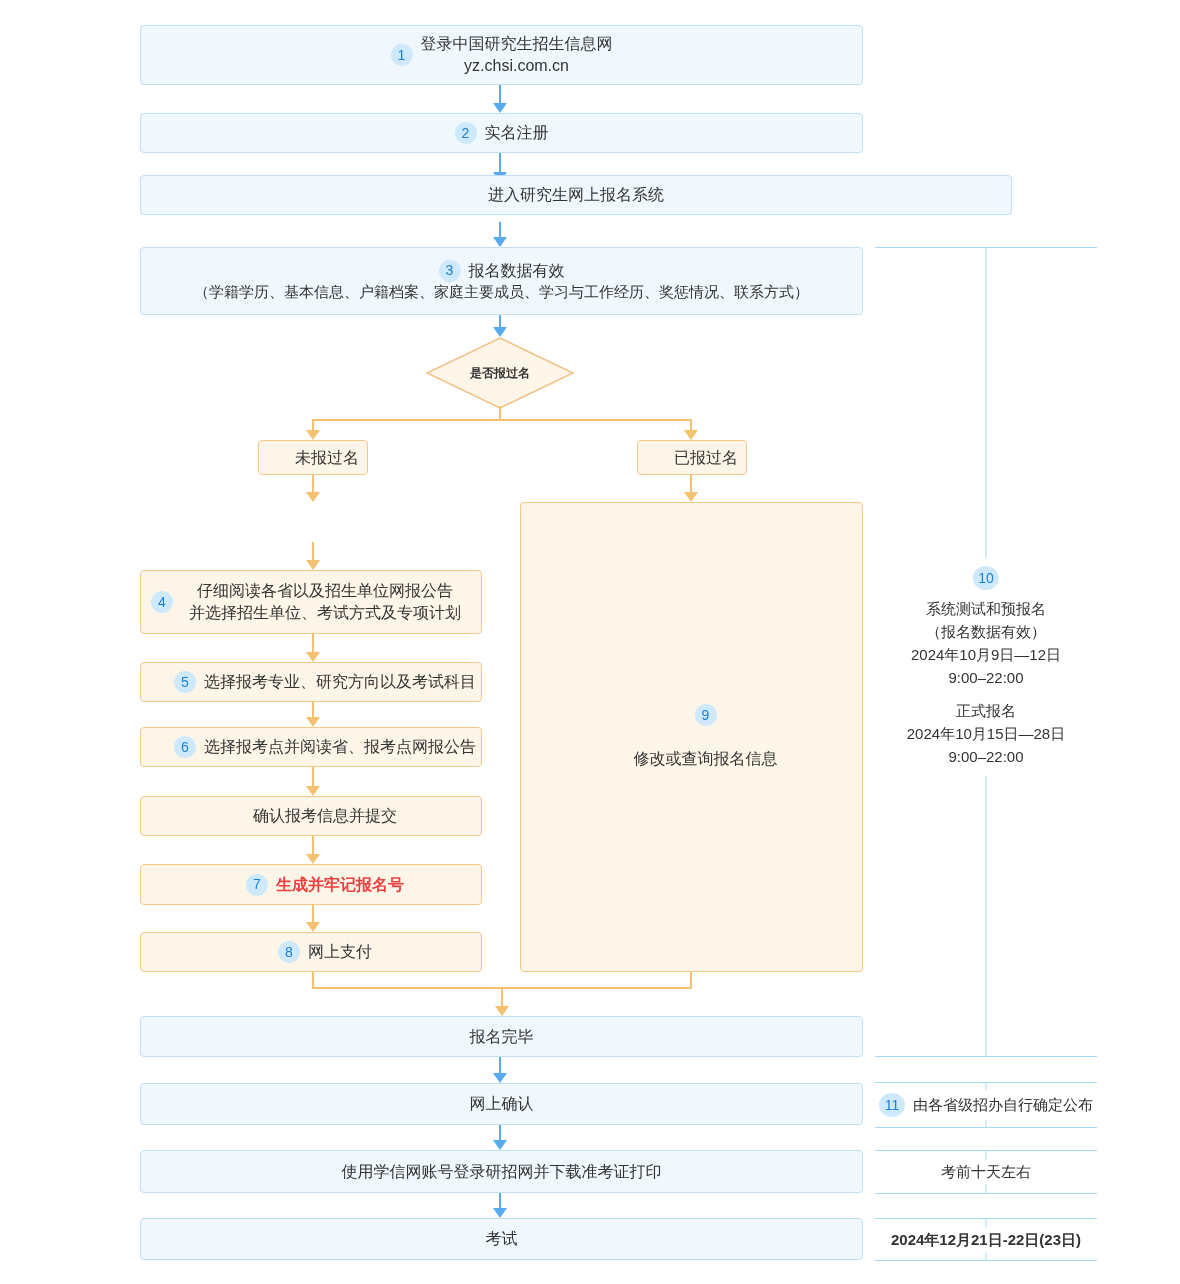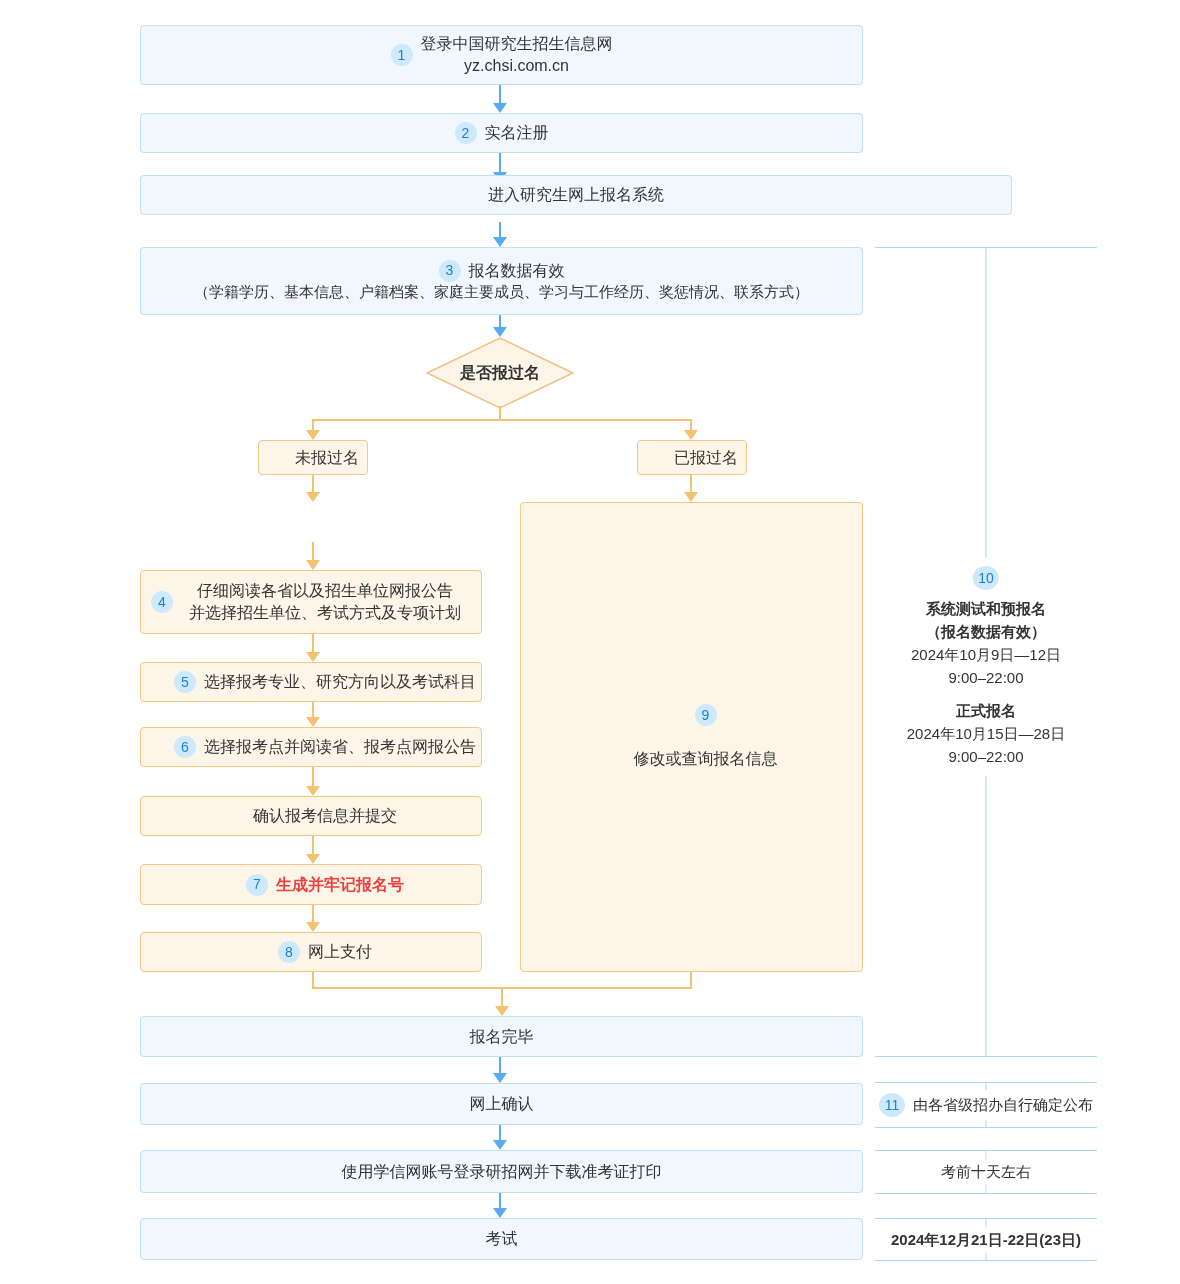--- a/index.html
+++ b/index.html
@@ -28,34 +28,34 @@
                top:0;bottom:6px;width:2px;background:var(--c);}
   .arr::after{content:"";position:absolute;left:50%;transform:translateX(-50%);
               bottom:0;border:7px solid transparent;border-bottom:none;
               border-top:10px solid var(--c);}
   .a-blue{--c:#58aaf2;}
   .a-orange{--c:#f4c170;}
   .seg{position:absolute;background:#f4c170;}
   
   .diamond{position:absolute;}
   .diamond .dtext{position:absolute;left:0;top:0;width:100%;height:100%;
-      display:flex;align-items:center;justify-content:center;font-size:16px;font-weight:700;}
+      display:flex;align-items:center;justify-content:center;font-size:12px;font-weight:700;}
   
   .bracket{position:absolute;box-sizing:border-box;
            border-top:1px solid #a9daf3;border-bottom:1px solid #a9daf3;}
   .bracket .vmid{position:absolute;left:50%;top:0;bottom:0;width:1px;
                  background:#a9daf3;transform:translateX(-0.5px);}
   .bracket .btext{position:absolute;left:50%;top:50%;transform:translate(-50%,-50%);
                   background:#fff;padding:3px 8px;white-space:nowrap;display:flex;
                   align-items:center;gap:8px;font-size:15px;font-weight:500;z-index:2;}
   .schedule{position:absolute;left:50%;transform:translateX(-50%);top:310px;z-index:2;
             background:#fff;padding:8px 6px;text-align:center;white-space:nowrap;
             font-size:15px;}
   .schedule .ln{line-height:23px;}
-  .schedule .bold{font-weight:700;}
+  .schedule .bold{font-weight:400;}
   .schedule .badge{margin-bottom:7px;}
   .mt10{margin-top:10px;}
   .bold{font-weight:700;}
 </style>
 </head>
 <body>
 
 <div id="stage">
 
   <div class="bx blue row" style="left:140px;top:25px;width:723px;height:60px">

